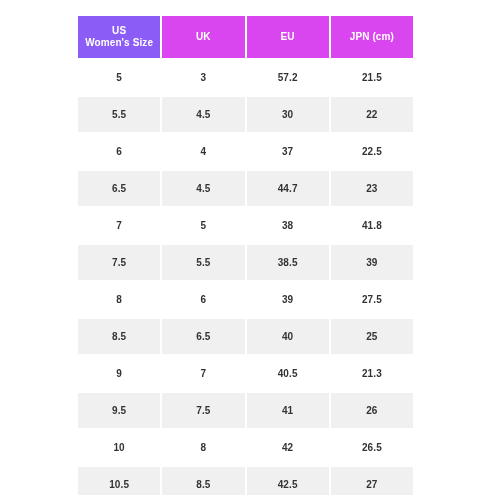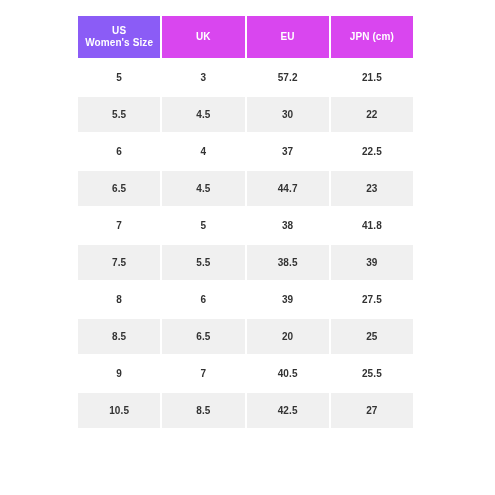--- a/index.html
+++ b/index.html
@@ -132,28 +132,40 @@
       </tr>
       <tr>
         <td>8</td>
         <td>6</td>
         <td>39</td>
         <td>27.5</td>
       </tr>
       <tr class="row-alt">
         <td>8.5</td>
         <td>6.5</td>
-        <td>20</td>
+        <td>40</td>
         <td>25</td>
       </tr>
       <tr>
         <td>9</td>
         <td>7</td>
         <td>40.5</td>
-        <td>25.5</td>
+        <td>21.3</td>
+      </tr>
+      <tr class="row-alt">
+        <td>9.5</td>
+        <td>7.5</td>
+        <td>41</td>
+        <td>26</td>
+      </tr>
+      <tr>
+        <td>10</td>
+        <td>8</td>
+        <td>42</td>
+        <td>26.5</td>
       </tr>
       <tr class="row-alt">
         <td>10.5</td>
         <td>8.5</td>
         <td>42.5</td>
         <td>27</td>
       </tr>
     </tbody>
   </table>
 </div>

